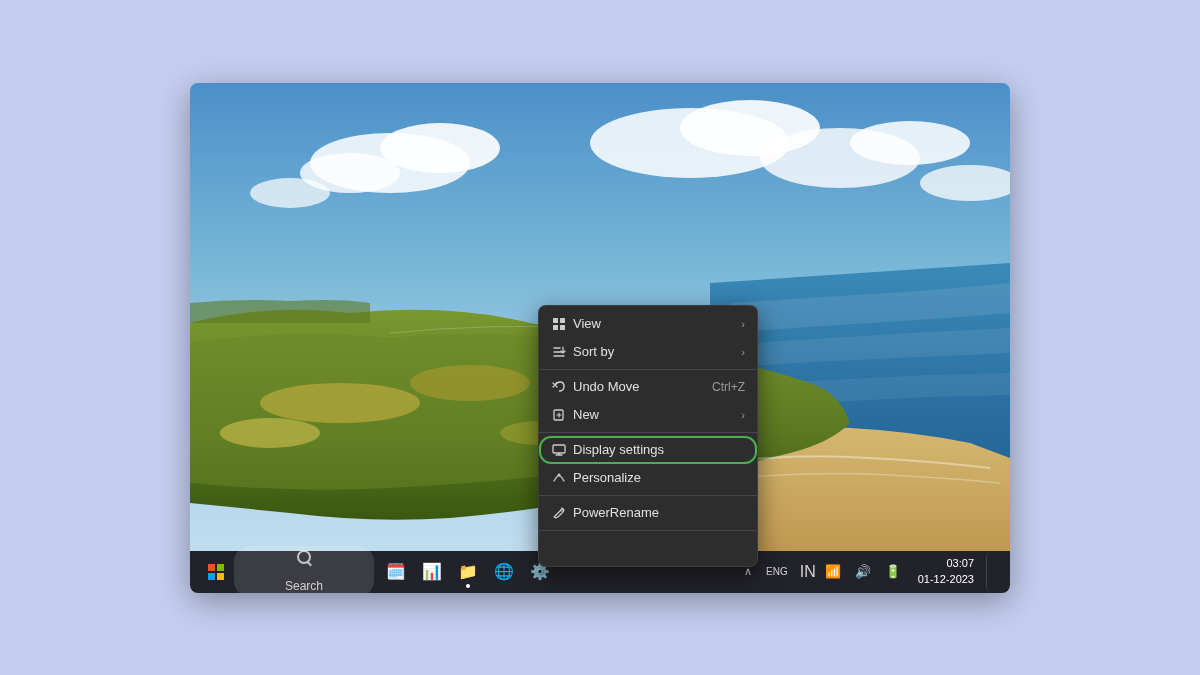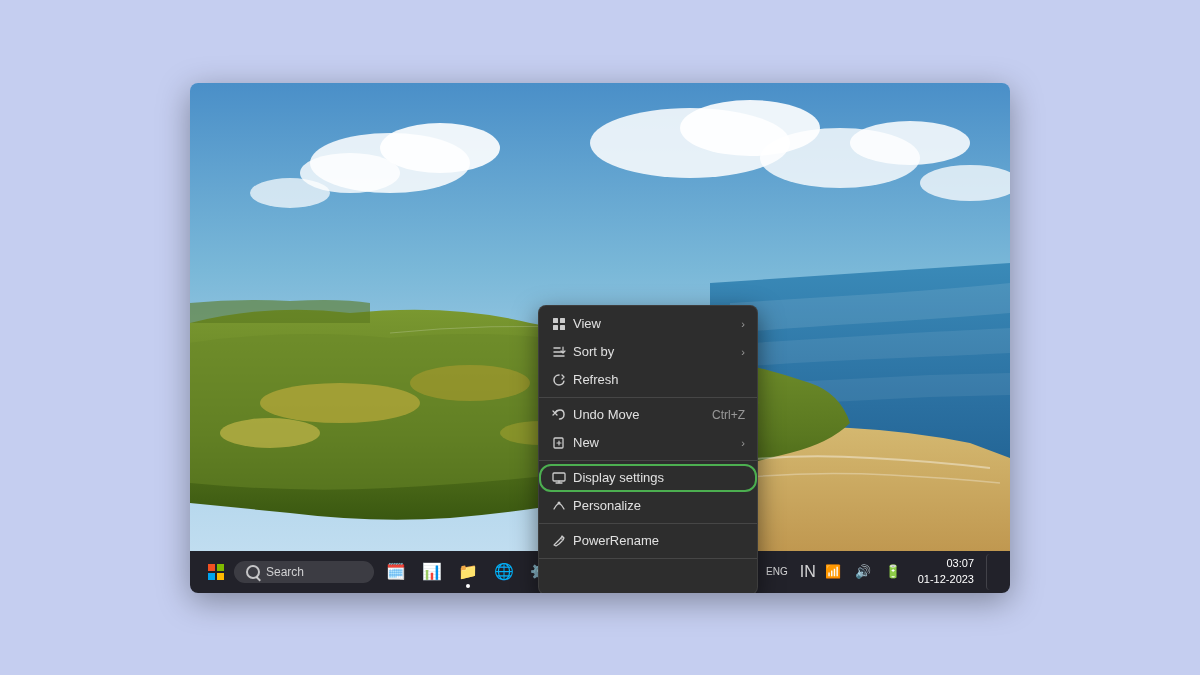--- a/index.html
+++ b/index.html
@@ -59,23 +59,24 @@
     .win-logo span:nth-child(1) { background: #f25022; }
     .win-logo span:nth-child(2) { background: #7fba00; }
     .win-logo span:nth-child(3) { background: #00a4ef; }
     .win-logo span:nth-child(4) { background: #ffb900; }
     .search-bar {
       display: flex;
       align-items: center;
       background: rgba(255,255,255,0.12);
       border-radius: 16px;
       padding: 4px 12px;
-      gap: 6px;
+      gap: 15px;
       cursor: pointer;
       min-width: 140px;
+      flex-direction: column;
     }
     .search-icon-tb {
       width: 14px;
       height: 14px;
       border: 2px solid rgba(255,255,255,0.7);
       border-radius: 50%;
       position: relative;
     }
     .search-icon-tb::after {
       content: '';
@@ -287,29 +288,20 @@
       <span class="menu-icon">
         <svg width="14" height="14" viewBox="0 0 14 14" fill="none">
           <path d="M2 3 L8 3 M2 7 L10 7 M2 11 L12 11" stroke="#ccc" stroke-width="1.5" stroke-linecap="round"></path>
           <path d="M11 2 L11 8 M9 6 L11 8 L13 6" stroke="#ccc" stroke-width="1.2" stroke-linecap="round" stroke-linejoin="round"></path>
         </svg>
       </span>
       <span class="item-label">Sort by</span>
       <span class="chevron">›</span>
     </div>
 
-    <div class="menu-item">
-      <span class="menu-icon">
-        <svg width="14" height="14" viewBox="0 0 14 14" fill="none">
-          <path d="M7 2 C4.2 2 2 4.2 2 7 C2 9.8 4.2 12 7 12 C9.4 12 11.4 10.4 11.9 8.2" stroke="#ccc" stroke-width="1.5" fill="none" stroke-linecap="round"></path>
-          <path d="M10 2 L12 4 L10 6" stroke="#ccc" stroke-width="1.3" fill="none" stroke-linecap="round" stroke-linejoin="round"></path>
-        </svg>
-      </span>
-      <span class="item-label">Refresh</span>
-    </div>
 
     <div class="menu-separator"></div>
 
     <div class="menu-item">
       <span class="menu-icon">
         <svg width="14" height="14" viewBox="0 0 14 14" fill="none">
           <path d="M3 5 C4 3 6 2 8 2 C10.5 2 12 3.8 12 6.5 C12 9 10 11 7.5 11" stroke="#ccc" stroke-width="1.5" fill="none" stroke-linecap="round"></path>
           <path d="M2 3 L4 5 L2 7" stroke="#ccc" stroke-width="1.3" fill="none" stroke-linecap="round" stroke-linejoin="round" transform="rotate(180, 3.5, 5)"></path>
           <path d="M1 3 L3 5 L1 7" stroke="#ccc" stroke-width="1.3" fill="none" stroke-linecap="round" stroke-linejoin="round"></path>
         </svg>

